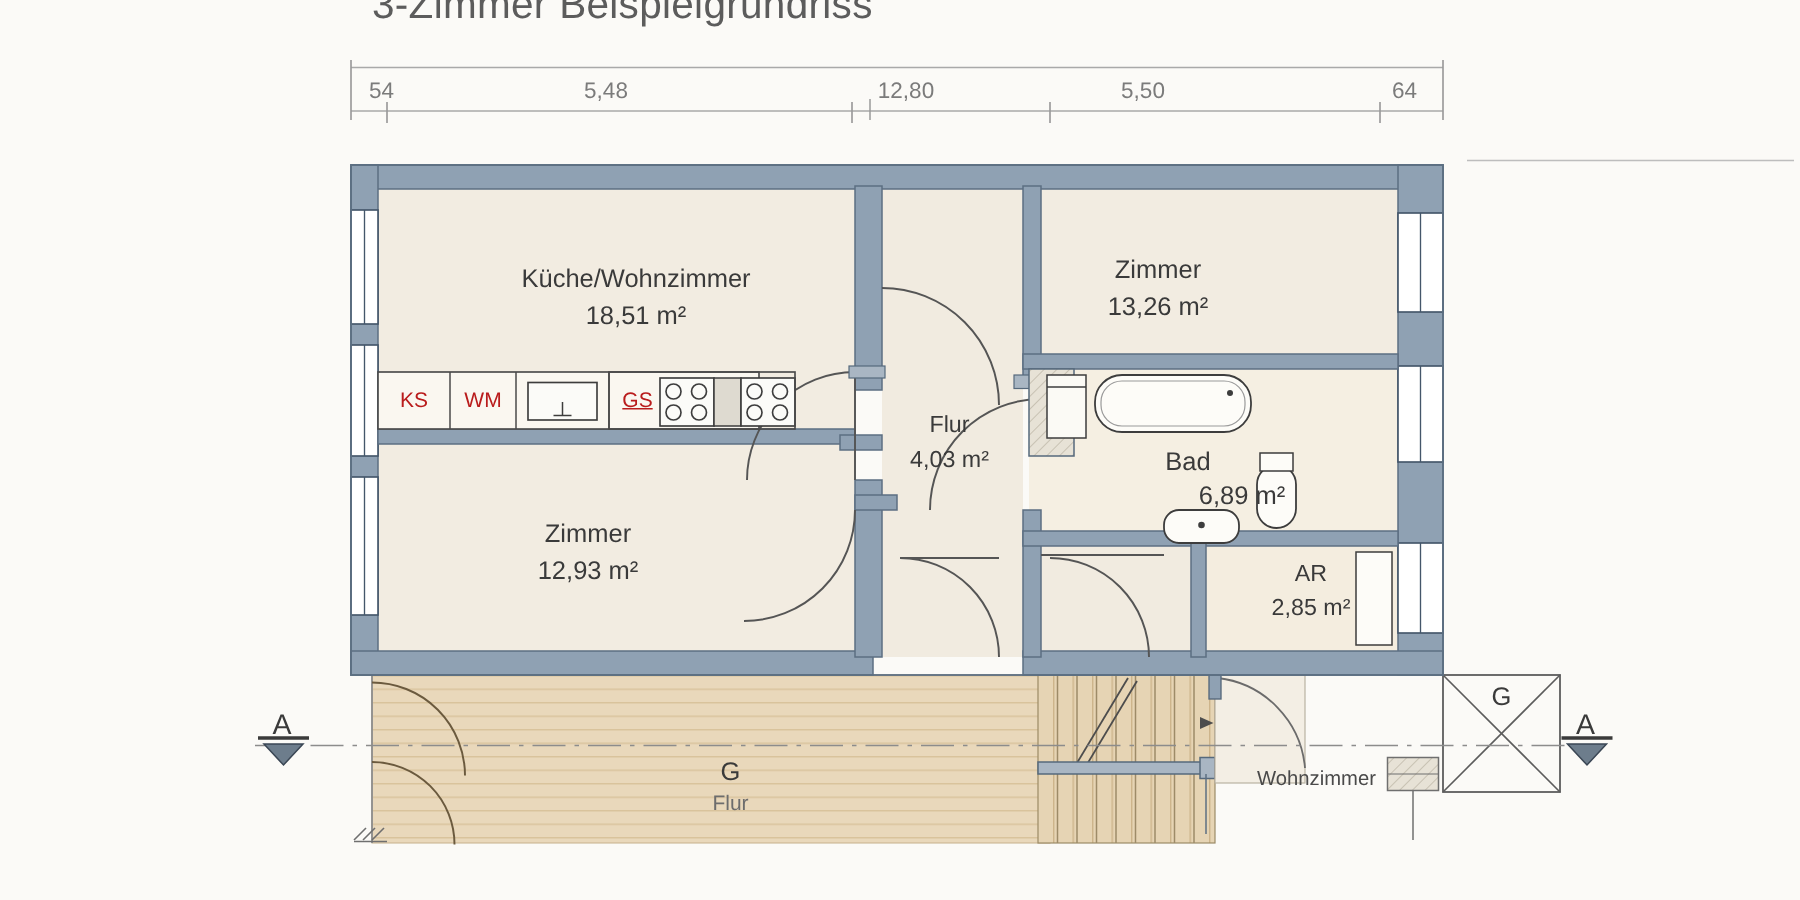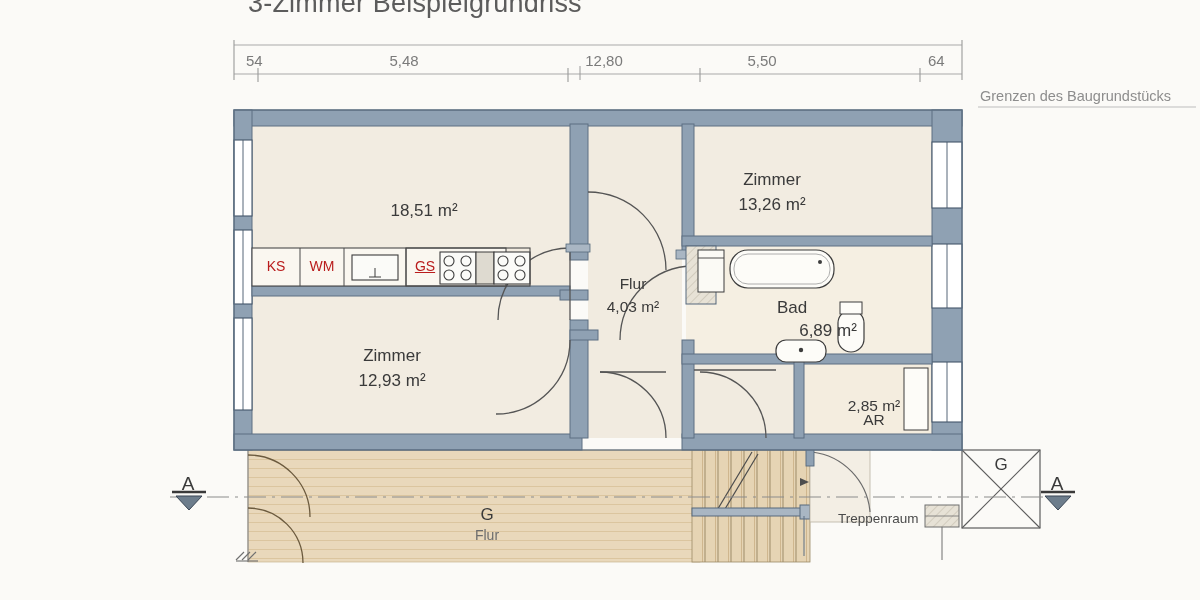--- a/index.html
+++ b/index.html
@@ -278,52 +278,52 @@
       <rect x="904" y="368" width="24" height="62" fill="#fdfcf8" stroke="#3d3d3d" stroke-width="1"></rect>
     </g>
 
     <g>
       <rect x="234" y="110" width="728" height="340" fill="none" stroke="#5c6f82" stroke-width="1.2"></rect>
     </g>
   </svg>
 
   <div class="lbl title" style="left:248px;top:-12px;">3-Zimmer Beispielgrundriss</div>
 
-  <div class="lbl note" style="left:980px;top:88px;">Grenzen des Baugrundstücks</div>
 
   <div class="lbl dimtxt" style="left:246px;top:52px;">54</div>
   <div class="lbl dimtxt ctr" style="left:404px;top:52px;">5,48</div>
   <div class="lbl dimtxt ctr" style="left:604px;top:52px;">12,80</div>
   <div class="lbl dimtxt ctr" style="left:762px;top:52px;">5,50</div>
   <div class="lbl dimtxt" style="left:928px;top:52px;">64</div>
 
+  <div class="lbl roomname ctr" style="left:424px;top:176px;">Küche/Wohnzimmer</div>
   <div class="lbl roomarea ctr" style="left:424px;top:201px;">18,51 m²</div>
 
   <div class="lbl roomname ctr" style="left:392px;top:346px;">Zimmer</div>
   <div class="lbl roomarea ctr" style="left:392px;top:371px;">12,93 m²</div>
 
   <div class="lbl roomname ctr" style="left:772px;top:170px;">Zimmer</div>
   <div class="lbl roomarea ctr" style="left:772px;top:195px;">13,26 m²</div>
 
   <div class="lbl roomname sm ctr" style="left:633px;top:275px;">Flur</div>
   <div class="lbl roomarea sm ctr" style="left:633px;top:298px;">4,03 m²</div>
 
   <div class="lbl roomname ctr" style="left:792px;top:298px;">Bad</div>
   <div class="lbl roomarea ctr" style="left:792px;top:321px;margin-left:36px;">6,89 m²</div>
 
-  <div class="lbl roomname sm ctr" style="left:874px;top:374px;margin-top:37px;">AR</div>
+  <div class="lbl roomname sm ctr" style="left:874px;top:374px;">AR</div>
   <div class="lbl roomarea sm ctr" style="left:874px;top:397px;">2,85 m²</div>
 
   <div class="lbl applabel ctr" style="left:276px;top:258px;">KS</div>
   <div class="lbl applabel ctr" style="left:322px;top:258px;">WM</div>
   <div class="lbl applabel ctr" style="left:425px;top:258px;text-decoration:underline;">GS</div>
 
   <div class="lbl gmark ctr" style="left:487px;top:505px;">G</div>
   <div class="lbl gsub ctr" style="left:487px;top:527px;">Flur</div>
 
   <div class="lbl gmark ctr" style="left:1001px;top:455px;">G</div>
 
-  <div class="lbl trp" style="left:838px;top:511px;">Treppenraum</div>
+  <div class="lbl trp" style="left:838px;top:511px;">Wohnzimmer</div>
 
   <div class="lbl secmark ctr" style="left:188px;top:473px;">A</div>
   <div class="lbl secmark ctr" style="left:1057px;top:473px;">A</div>
 
 </div>
 
 </body></html>

